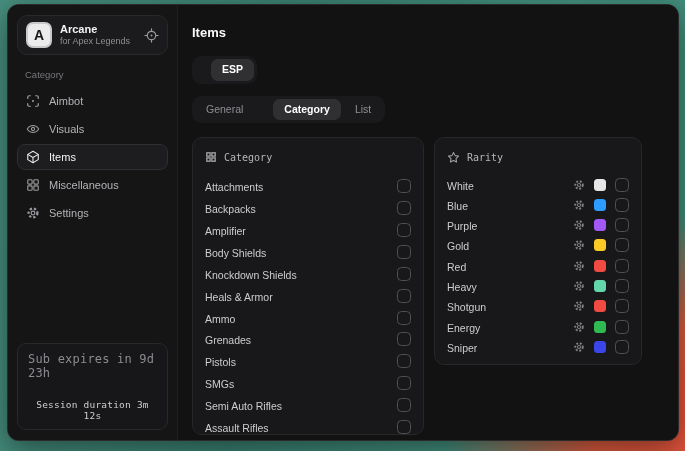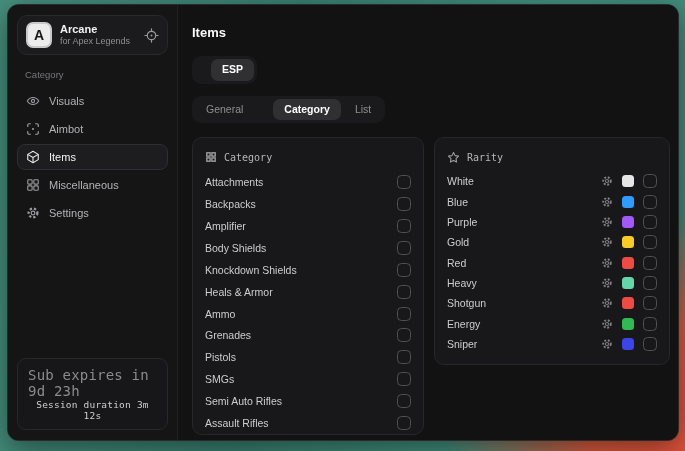--- a/index.html
+++ b/index.html
@@ -52,21 +52,21 @@
   .nav-item .icon { color: #9a9a9e; width: 14px; }
   .nav-item.active {
     background: #1d1d20; border-color: #2f2f33; color: #f4f4f5;
   }
   .nav-item.active .icon { color: #e6e6e8; }
   .sidebar-spacer { flex: 1; }
   .footer-card {
     border: 1px solid #29292c; border-radius: 9px; background: #17171a;
     padding: 8px 10px; font-family: "DejaVu Sans Mono", monospace;
   }
-  .footer-line1 { font-size: 14px; color: #8b8b90; letter-spacing: 0.2px; margin-bottom: 0; }
+  .footer-line1 { font-size: 12px; color: #8b8b90; letter-spacing: 0.2px; margin-bottom: 19px; }
   .footer-line2 { font-size: 9.5px; color: #cfcfd2; letter-spacing: 0.2px; text-align: center; }
   
   .main { flex: 1; padding: 14px 0 0 14px; background: #121213; min-width: 0; }
   .page-title { font-size: 13px; font-weight: bold; color: #fafafa; margin: 6px 0 16px; }
   .seg {
     display: inline-flex; align-items: center; gap: 3px;
     background: #1a1a1c; border-radius: 9px; padding: 3px; margin-bottom: 12px;
   }
   .seg-row { display: block; }
   .chip {
@@ -74,27 +74,27 @@
     font-family: inherit; font-size: 10.5px; padding: 4px 11px;
     border-radius: 7px; cursor: pointer; line-height: 1.3;
   }
   .chip.active { background: #303033; color: #ffffff; font-weight: bold; margin-left: 16px; }
   .panels { display: flex; gap: 10px; align-items: flex-start; margin-top: 2px; }
   .panel {
     background: #18181a; border: 1px solid #27272a; border-radius: 10px;
     padding: 10px 12px;
   }
   .panel-category { width: 232px; padding-bottom: 0; }
-  .panel-rarity { width: 236px; padding-bottom: 10px; }
+  .panel-rarity { width: 208px; padding-bottom: 10px; }
   .panel-head {
     display: flex; align-items: center; gap: 7px; height: 18px; margin-bottom: 5px;
     font-family: "DejaVu Sans Mono", monospace; font-size: 10px; color: #b6b6ba;
   }
   .panel-head .icon { color: #a0a0a4; }
-  .row { display: flex; align-items: center; justify-content: space-between; }
+  .row { display: flex; align-items: flex-end; justify-content: space-between; }
   .panel-category .row { height: 21.9px; }
   .panel-rarity .row { height: 20.3px; }
   .row-label { font-size: 10.5px; color: #cdcdd0; }
   .checkbox {
     width: 14px; height: 14px; border-radius: 4.5px;
     border: 1.5px solid #505054; background: transparent; cursor: pointer; flex: 0 0 14px;
   }
   .rarity-right { display: flex; align-items: center; gap: 9px; }
   .gear-btn { color: #808085; cursor: pointer; }
   .swatch { width: 12px; height: 12px; border-radius: 3.5px; cursor: pointer; }
@@ -119,38 +119,38 @@
               <circle cx="8" cy="8" r="1" fill="currentColor" stroke="none"></circle>
             </svg>
           </span>
       </div>
 
       <div class="section-label">Category</div>
 
       <nav class="nav" id="nav">
           <div class="nav-item">
             <span class="icon">
-              <svg width="14" height="14" viewBox="0 0 16 16" fill="none" stroke="currentColor" stroke-width="1.3">
-                <path d="M1.5 8s2.4-4 6.5-4 6.5 4 6.5 4-2.4 4-6.5 4S1.5 8 1.5 8z"></path>
-                <circle cx="8" cy="8" r="1.8"></circle>
-              </svg>
-            </span>
-            <span class="nav-label">Visuals</span>
-          </div>
-          <div class="nav-item">
-            <span class="icon">
               <svg width="14" height="14" viewBox="0 0 16 16" fill="none" stroke="currentColor" stroke-width="1.4" stroke-linecap="round">
                 <path d="M2 5V3.5A1.5 1.5 0 0 1 3.5 2H5"></path>
                 <path d="M11 2h1.5A1.5 1.5 0 0 1 14 3.5V5"></path>
                 <path d="M14 11v1.5a1.5 1.5 0 0 1-1.5 1.5H11"></path>
                 <path d="M5 14H3.5A1.5 1.5 0 0 1 2 12.5V11"></path>
                 <circle cx="8" cy="8" r="1.2" fill="currentColor" stroke="none"></circle>
               </svg>
             </span>
             <span class="nav-label">Aimbot</span>
+          </div>
+          <div class="nav-item">
+            <span class="icon">
+              <svg width="14" height="14" viewBox="0 0 16 16" fill="none" stroke="currentColor" stroke-width="1.3">
+                <path d="M1.5 8s2.4-4 6.5-4 6.5 4 6.5 4-2.4 4-6.5 4S1.5 8 1.5 8z"></path>
+                <circle cx="8" cy="8" r="1.8"></circle>
+              </svg>
+            </span>
+            <span class="nav-label">Visuals</span>
           </div>
           <div class="nav-item active">
             <span class="icon">
               <svg width="14" height="14" viewBox="0 0 16 16" fill="none" stroke="currentColor" stroke-width="1.3" stroke-linejoin="round">
                 <path d="M8 1.5 14 5v6l-6 3.5L2 11V5z"></path>
                 <path d="M2 5l6 3.5L14 5M8 8.5v6"></path>
               </svg>
             </span>
             <span class="nav-label">Items</span>
           </div>

